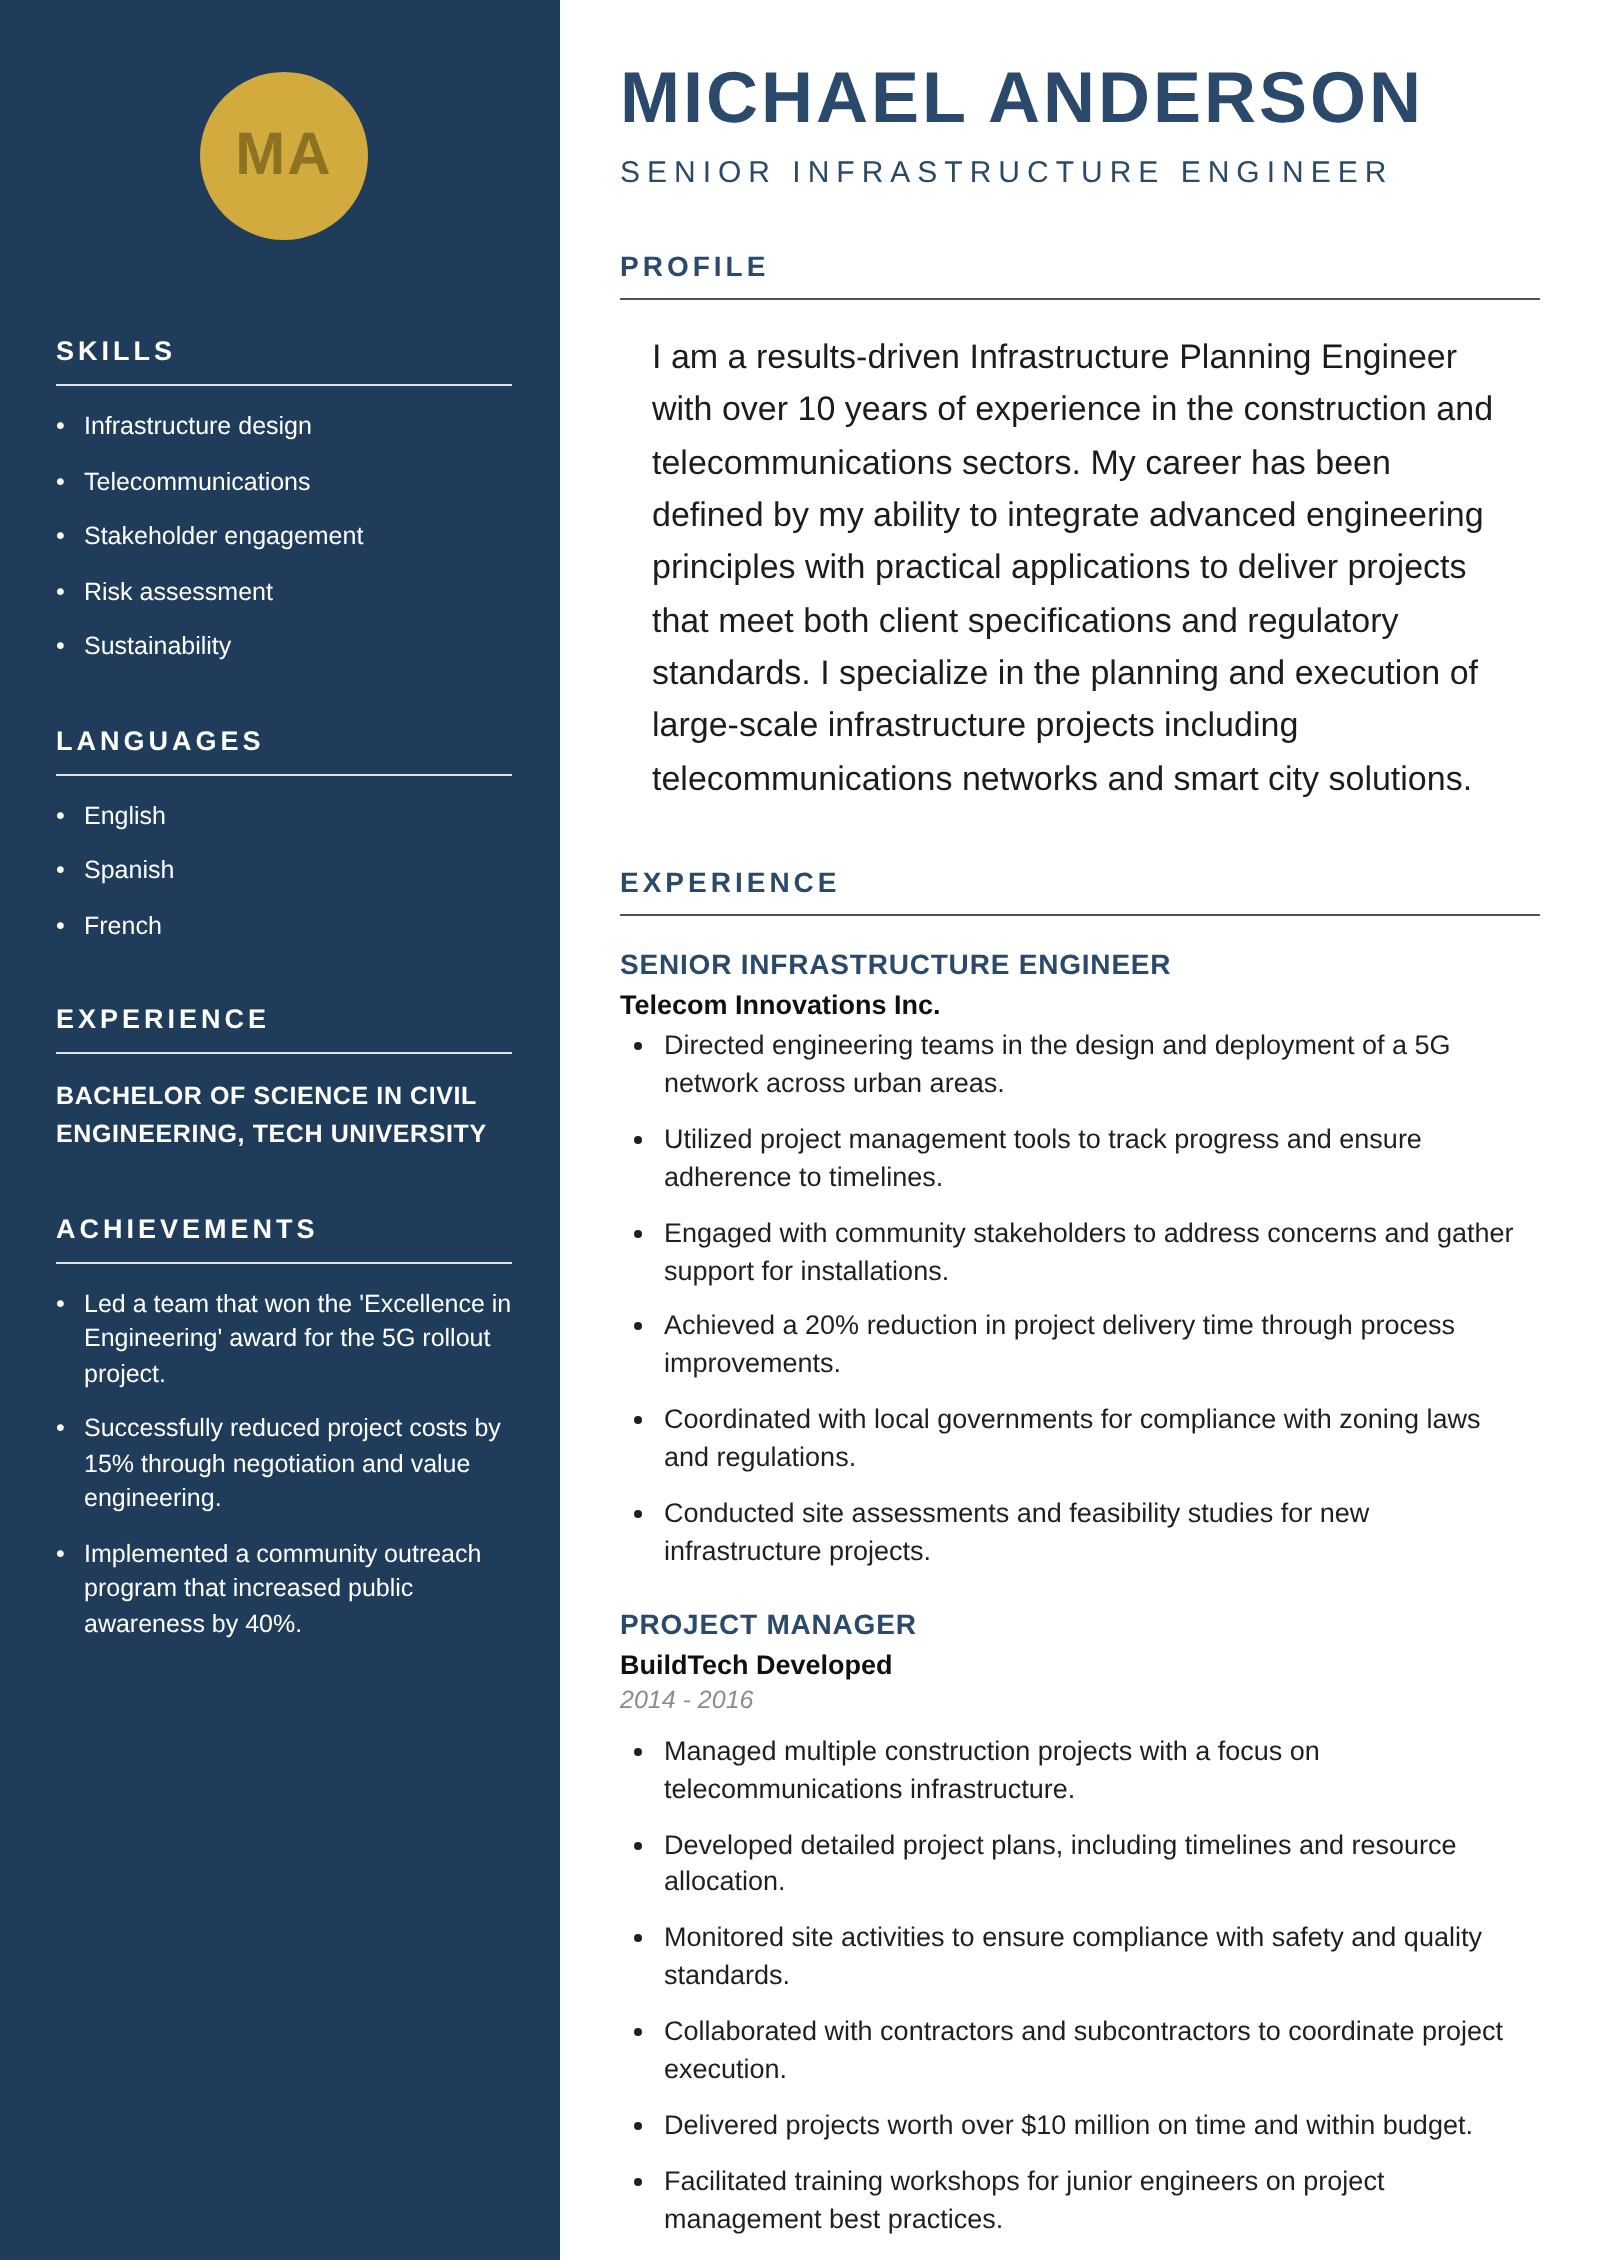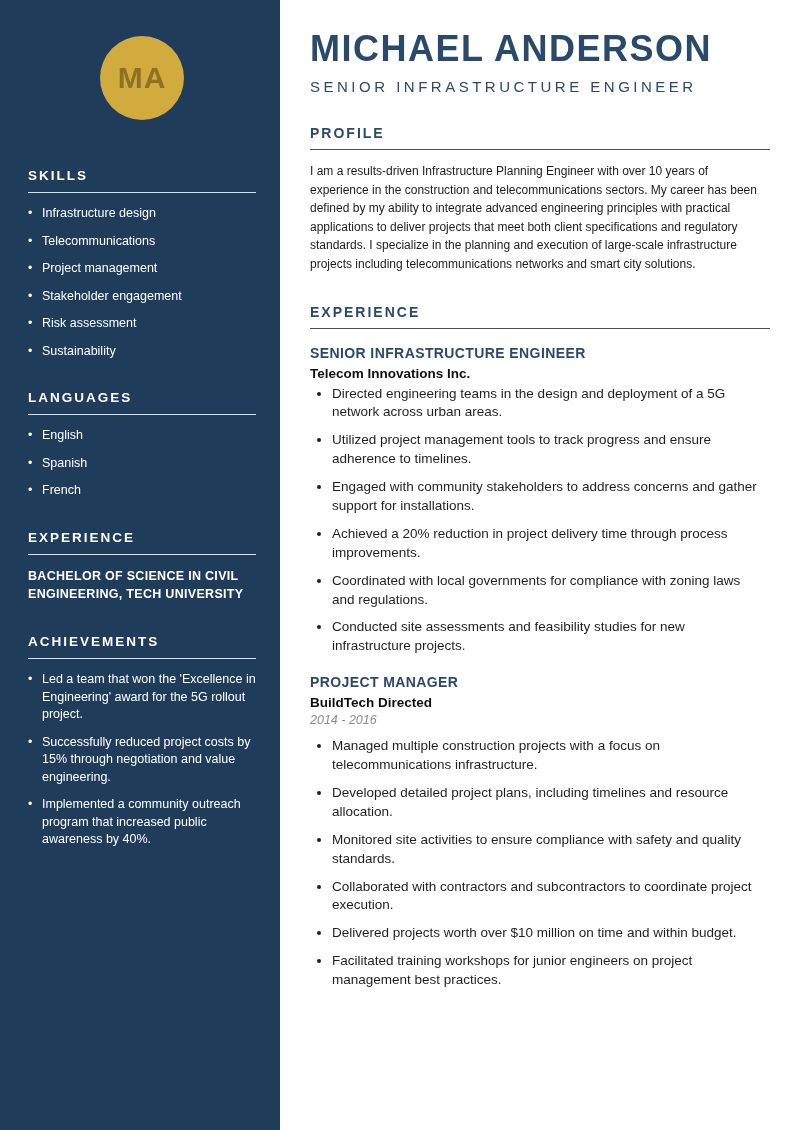--- a/index.html
+++ b/index.html
@@ -51,21 +51,21 @@
   .job-subtitle {
     font-size: 15px; letter-spacing: 3.5px; color: var(--accent, #2b4a6b);
     margin-top: 8px; font-weight: 400;
   }
   .main-heading {
     font-size: 14px; font-weight: bold; letter-spacing: 2px;
     color: var(--accent, #2b4a6b);
     margin: 30px 0 0 0;
   }
   .rule { border: 0; border-top: 1px solid #4a4f57; margin: 8px 0 12px 0; }
-  .profile-text { font-size: 12px; line-height: 1.55; margin: 0; color: #1c1c1c; }
+  .profile-text { font-size: 17px; line-height: 1.55; margin: 16px; color: #1c1c1c; }
   .job { margin-bottom: 18px; }
   .job-title {
     font-size: 14px; font-weight: bold; color: var(--accent, #2b4a6b);
     letter-spacing: 0.4px; margin: 16px 0 5px 0;
   }
   .company { font-size: 13.5px; font-weight: bold; color: #101010; margin: 0 0 3px 0; }
   .dates { font-size: 12.5px; font-style: italic; color: #8b8b8b; margin: 0 0 10px 0; }
   .bullets { margin: 4px; padding-left: 18px; font-size: 13.5px; line-height: 1.4; }
   .bullets li { margin-bottom: 9px; }
 </style>
@@ -80,21 +80,20 @@
       <span>MA</span>
     </div>
 
 
     <section class="side-section">
       <h2 class="side-heading">SKILLS</h2>
       <ul class="side-list">
 
       <li>Infrastructure design</li>
           <li>Telecommunications</li>
-          <li>Project management</li>
           <li>Stakeholder engagement</li>
           <li>Risk assessment</li>
           <li>Sustainability</li>
         </ul>
     </section>
 
     <section class="side-section">
       <h2 class="side-heading">LANGUAGES</h2>
       <ul class="side-list">
 
@@ -145,21 +144,21 @@
             <li>Utilized project management tools to track progress and ensure adherence to timelines.</li>
             <li>Engaged with community stakeholders to address concerns and gather support for installations.</li>
             <li>Achieved a 20% reduction in project delivery time through process improvements.</li>
             <li>Coordinated with local governments for compliance with zoning laws and regulations.</li>
             <li>Conducted site assessments and feasibility studies for new infrastructure projects.</li>
           </ul>
       </div>
 
       <div class="job">
         <h3 class="job-title">PROJECT MANAGER</h3>
-        <div class="company">BuildTech Directed</div>
+        <div class="company">BuildTech Developed</div>
         <div class="dates">2014 - 2016</div>
         <ul class="bullets">
 
         <li>Managed multiple construction projects with a focus on telecommunications infrastructure.</li>
             <li>Developed detailed project plans, including timelines and resource allocation.</li>
             <li>Monitored site activities to ensure compliance with safety and quality standards.</li>
             <li>Collaborated with contractors and subcontractors to coordinate project execution.</li>
             <li>Delivered projects worth over $10 million on time and within budget.</li>
             <li>Facilitated training workshops for junior engineers on project management best practices.</li>
           </ul>

